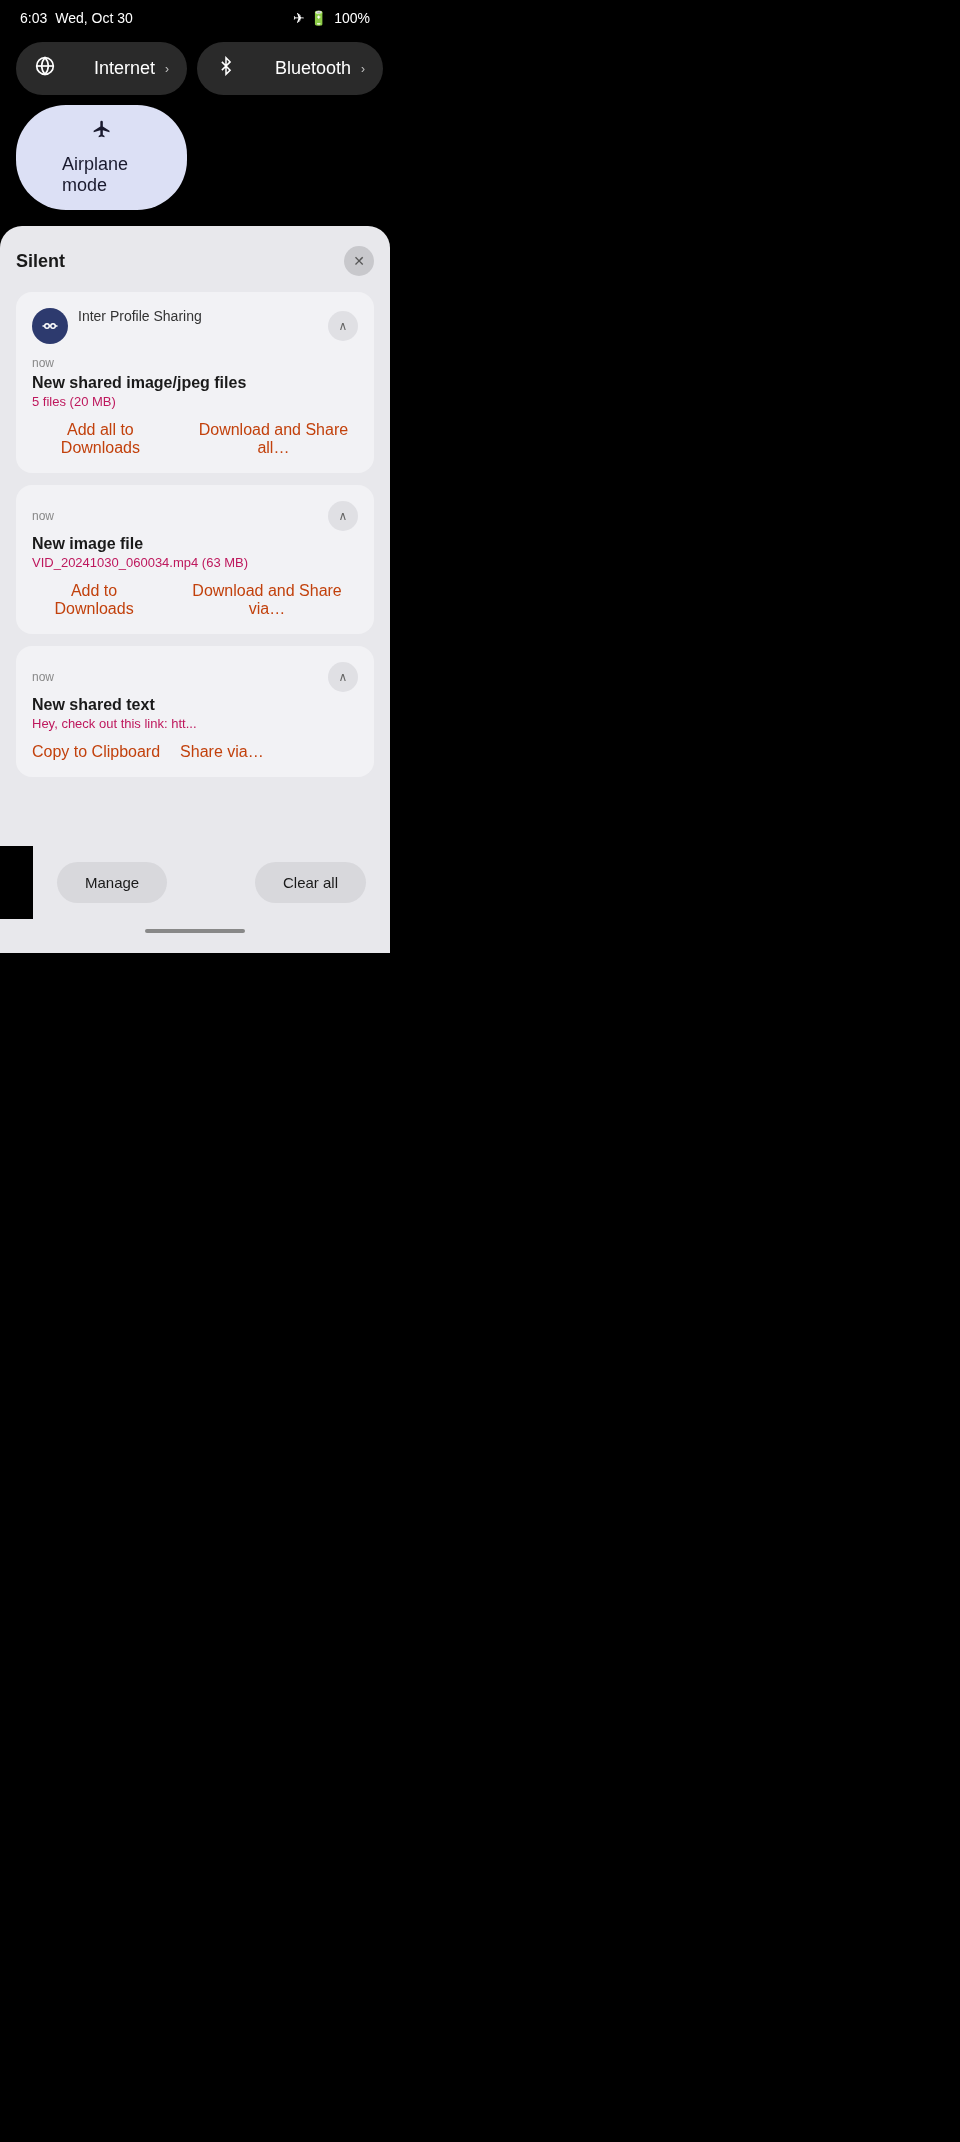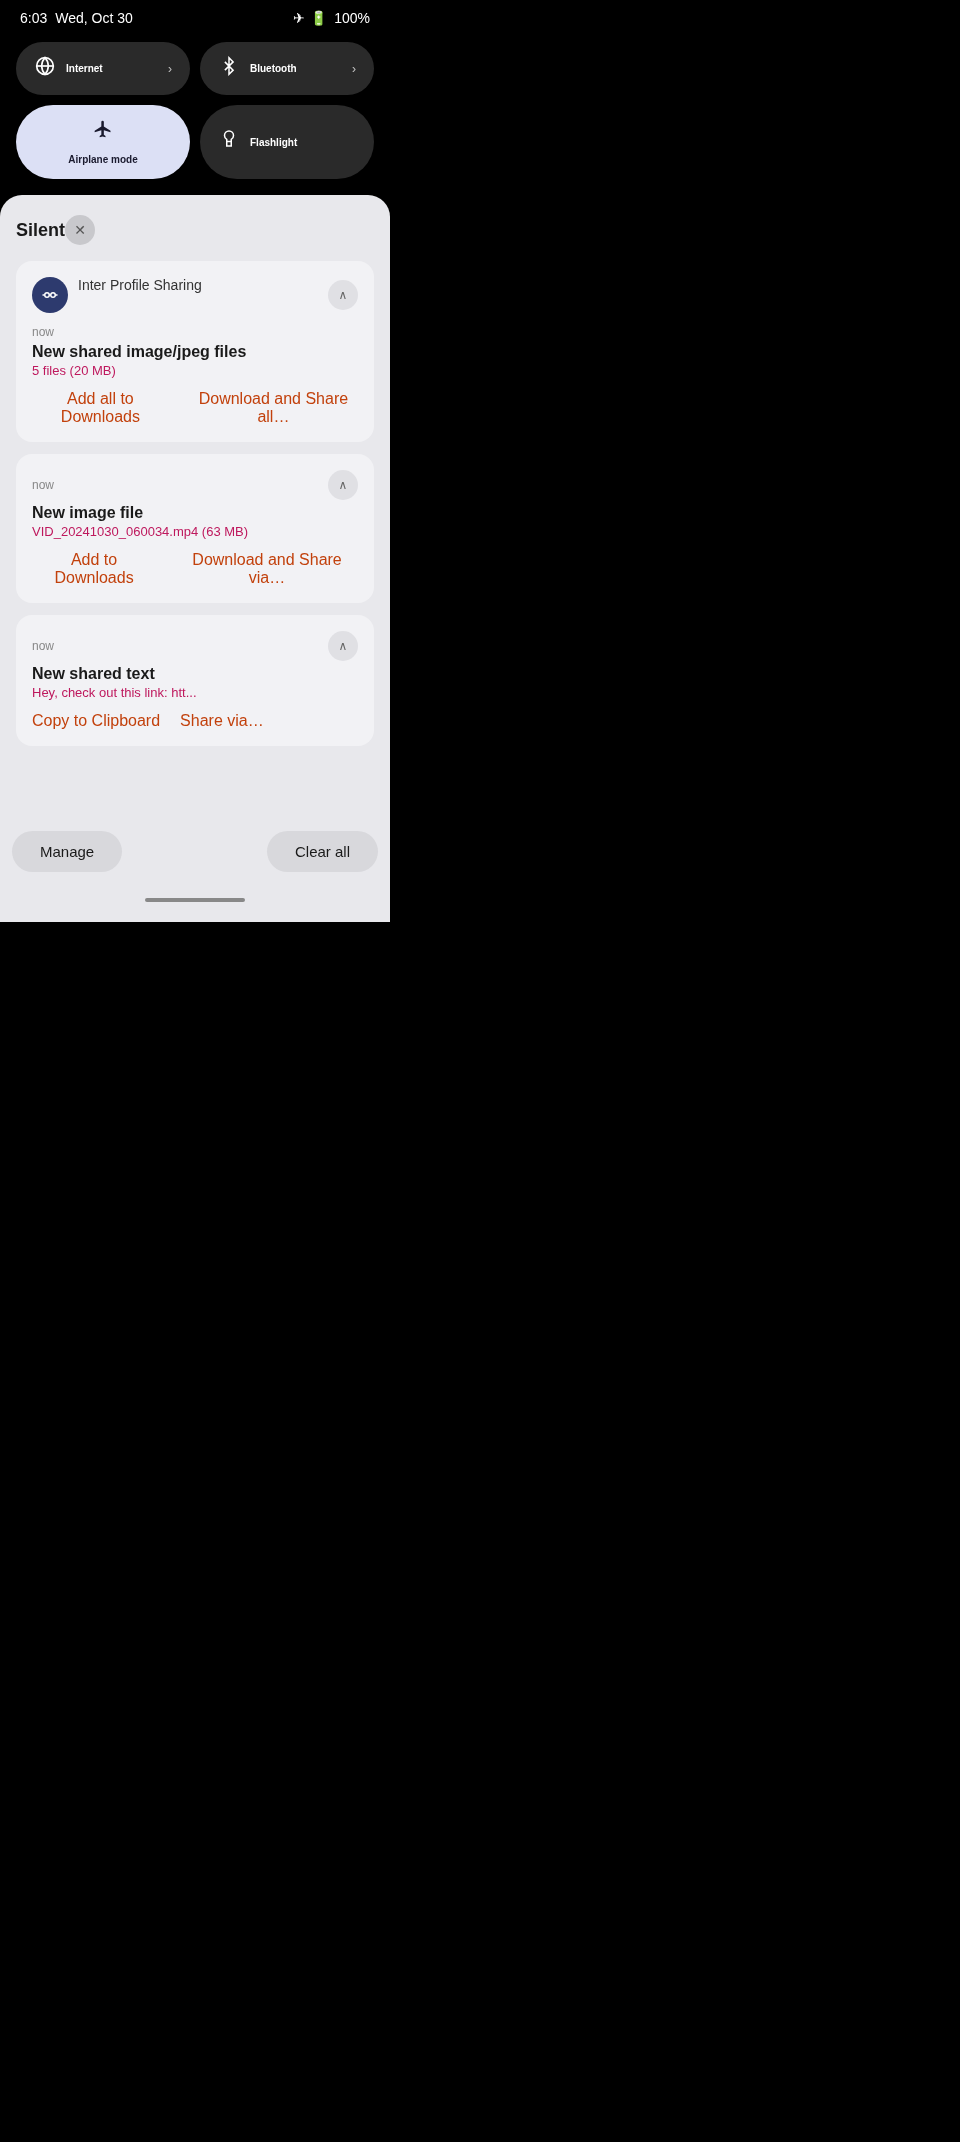--- a/index.html
+++ b/index.html
@@ -47,39 +47,41 @@
       background: #dce0f5;
       color: #1a1a2e;
       flex-direction: column;
     }
     .tile-icon {
       font-size: 18px;
       width: 22px;
       text-align: center;
     }
     .tile-label {
-      font-size: 10px;
-      font-weight: 700;
+      font-size: 18px;
+      font-weight: 400;
       flex: 1;
+      margin-left: 28px;
     }
     .tile-arrow {
       font-size: 12px;
       opacity: 0.7;
     }
 
     
     .notification-panel {
       background: #e8e8ec;
       border-radius: 22px 22px 0 0;
       padding: 20px 16px 20px 16px;
       min-height: 620px;
     }
 
     .panel-header {
       display: flex;
+      justify-content: space-between;
       align-items: center;
       margin-bottom: 16px;
     }
     .panel-title {
       font-size: 18px;
       font-weight: 600;
       color: #1a1a1a;
     }
     .close-btn {
       width: 30px;
@@ -187,21 +189,22 @@
       border: none;
       padding: 0;
     }
 
     
     .bottom-bar {
       background: #e8e8ec;
       display: flex;
       justify-content: space-between;
       align-items: center;
-      padding: 16px 12px;
+      padding: 16px 24px;
+      margin-left: 33px;
     }
     .bottom-btn {
       background: #d8d8dc;
       border: none;
       border-radius: 50px;
       padding: 12px 28px;
       font-size: 15px;
       font-weight: 500;
       color: #1a1a1a;
       cursor: pointer;
@@ -264,29 +267,20 @@
 
   <div class="tile active">
     <span class="tile-icon">
       <svg width="20" height="20" viewBox="0 0 24 24" fill="currentColor">
         <path d="M21 16v-2l-8-5V3.5A1.5 1.5 0 0 0 11.5 2 1.5 1.5 0 0 0 10 3.5V9l-8 5v2l8-2.5V19l-2 1.5V22l3.5-1 3.5 1v-1.5L13 19v-5.5l8 2.5z"></path>
       </svg>
     </span>
     <span class="tile-label">Airplane mode</span>
   </div>
 
-  <div class="tile">
-    <span class="tile-icon">
-      <svg width="18" height="20" viewBox="0 0 24 24" fill="none" stroke="currentColor" stroke-width="2">
-        <path d="M18 6c0-3.31-2.69-6-6-6S6 2.69 6 6c0 2.22 1.21 4.15 3 5.19V20h6v-8.81C16.79 10.15 18 8.22 18 6z"></path>
-        <line x1="9" y1="14" x2="15" y2="14"></line>
-      </svg>
-    </span>
-    <span class="tile-label">Flashlight</span>
-  </div>
 </div>
 
 <div class="notification-panel">
   <div class="panel-header">
     <span class="panel-title">Silent</span>
     <div class="close-btn">
       <span>✕</span>
     </div>
   </div>
 

